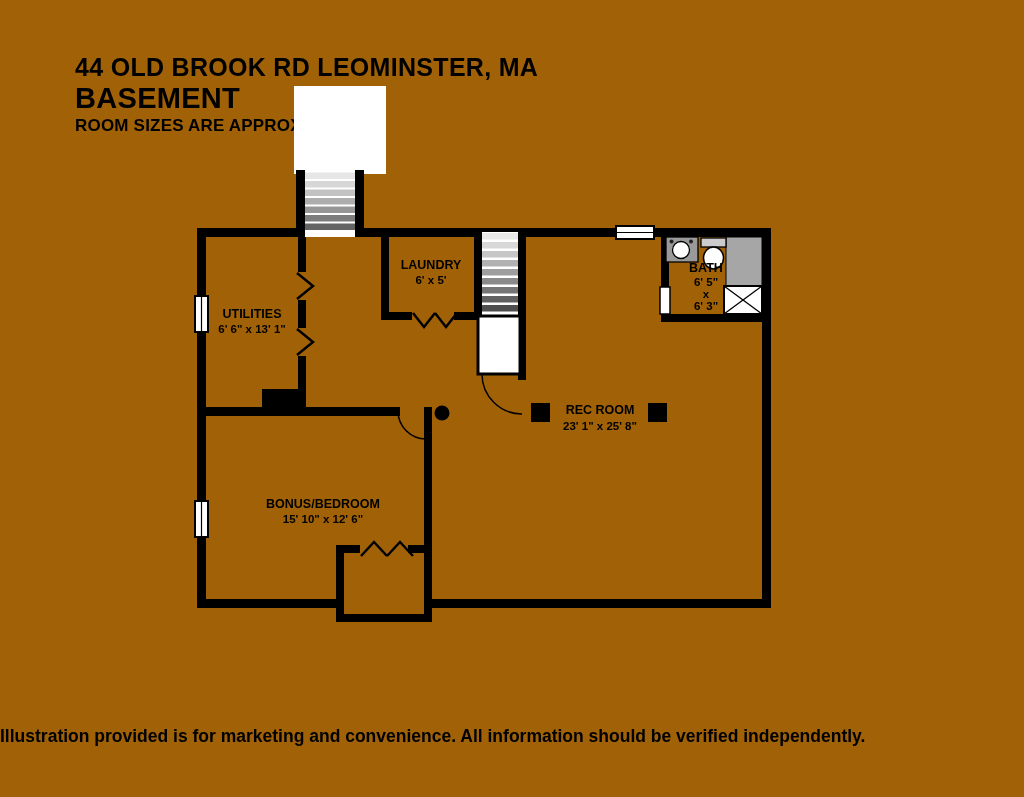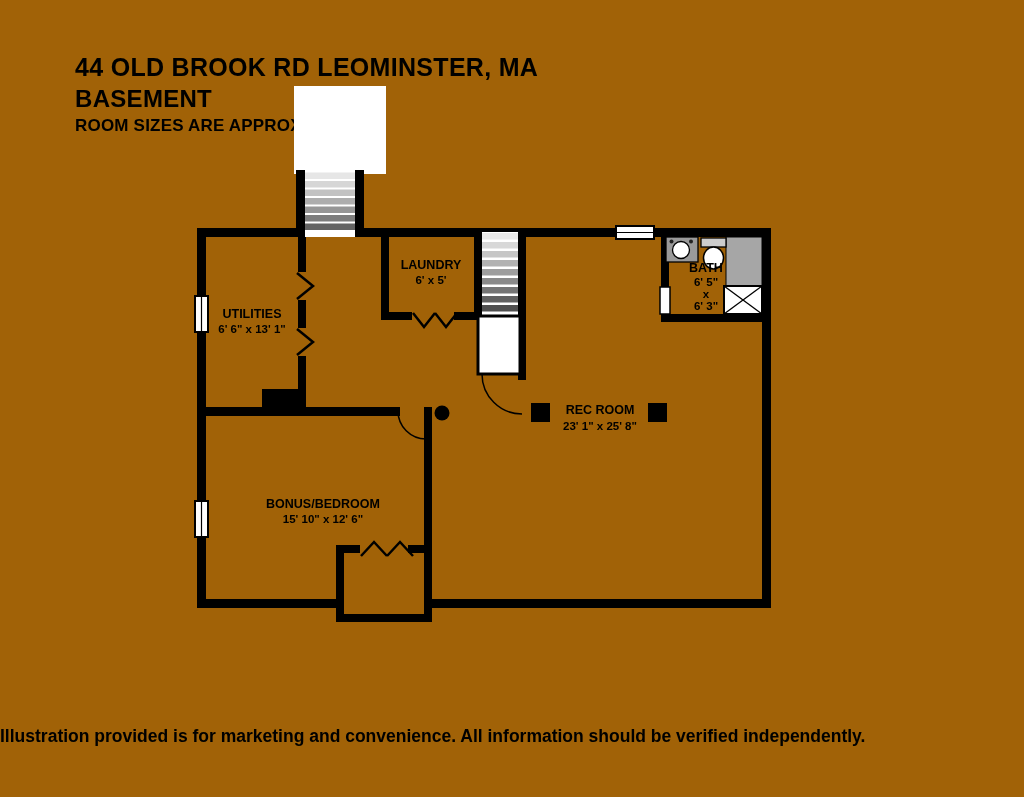--- a/index.html
+++ b/index.html
@@ -9,21 +9,21 @@
     font-family: "Liberation Sans", sans-serif;
     background: #dbe0f0;
   }
   .canvas {
     position: absolute; left: 0; top: 0;
     width: 1024px; height: 797px;
     background: #a16207; overflow: hidden;
   }
   .header { position: absolute; left: 75px; top: 52px; color: #000; }
   .header .line1 { font-size: 25px; font-weight: bold; line-height: 31px; letter-spacing: 0.3px; }
-  .header .line2 { font-size: 24px; font-weight: bold; line-height: 31px; letter-spacing: 0.3px; }
+  .header .line2 { font-size: 29px; font-weight: bold; line-height: 31px; letter-spacing: 0.3px; }
   .header .line3 { font-size: 17px; font-weight: bold; line-height: 24px; letter-spacing: 0.2px; }
   .footer {
     position: absolute; left: 0; top: 726px; width: 1024px;
     text-align: left; font-size: 17.5px; font-weight: bold; color: #000;
   }
   svg { position: absolute; left: 0; top: 0; }
   svg text { font-family: "Liberation Sans", sans-serif; font-weight: bold; fill: #000; }
 </style>
 </head>
 <body>

